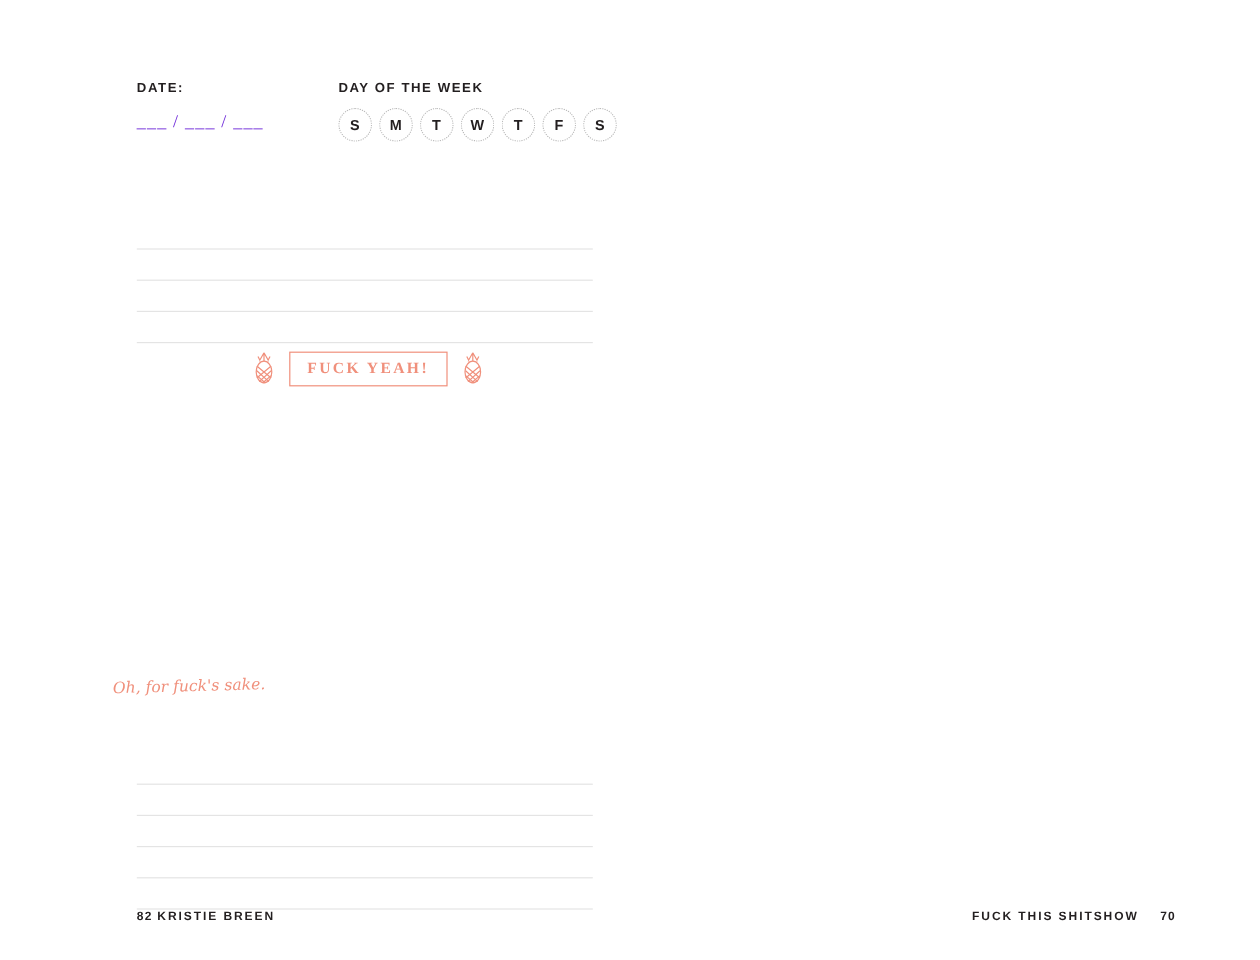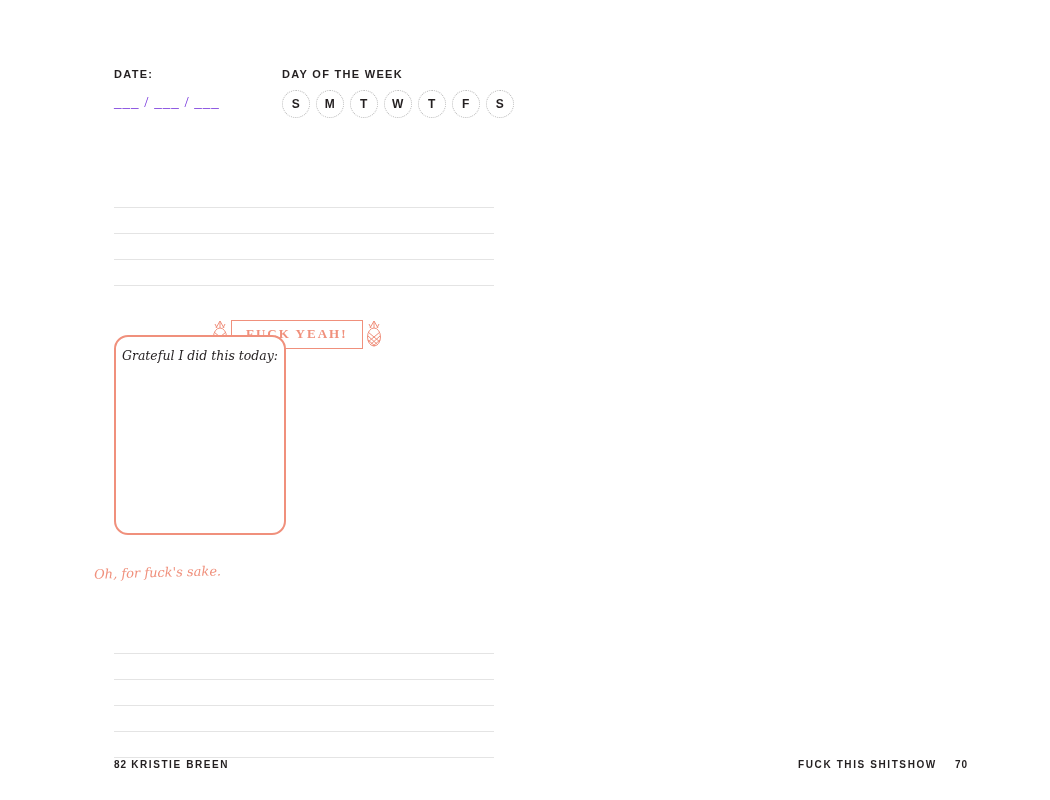--- a/index.html
+++ b/index.html
@@ -104,21 +104,21 @@
     border-bottom: 1px solid #e4e4e4;
   }
 
   
   .fuckyeah-wrap {
     position: absolute;
     left: 165px;
     top: 292px;
     display: flex;
     align-items: center;
-    margin-top: 27px;
+    gap: 10px;
   }
   .fuckyeah-box {
     border: 1.5px solid #f0907c;
     padding: 5px 14px 6px;
     font-size: 13px;
     font-weight: bold;
     letter-spacing: 2px;
     color: #f0907c;
     font-family: "Liberation Serif", serif;
   }
@@ -186,21 +186,21 @@
   .footer-left {
     position: absolute;
     left: 70px;
     bottom: 30px;
     display: flex;
     gap: 4px;
     align-items: center;
   }
   .footer-right {
     position: absolute;
-    right: 82px;
+    right: 70px;
     bottom: 30px;
     display: flex;
     gap: 18px;
   }
   .folio {
     font-size: 10px;
     font-weight: bold;
     letter-spacing: 1px;
     color: #231f20;
   }
@@ -261,23 +261,20 @@
         <svg width="22" height="30" viewBox="0 0 22 30">
           <g stroke="#f0907c" fill="none" stroke-width="1">
             <path d="M11 2 L7 9 M11 2 L15 9 M11 2 L11 9 M6 5 L8 9 M16 5 L14 9"></path>
             <ellipse cx="11" cy="18" rx="6.5" ry="9"></ellipse>
             <path d="M5 13 L17 23 M5 17 L15 26 M5 21 L12 27 M17 13 L5 23 M17 17 L7 26 M17 21 L10 27"></path>
           </g>
         </svg>
       </span>
     </div>
 
-    <div class="coral-box" style="left:70px; top:335px; width:172px; height:200px;">
-      <div class="bx-label">Grateful I did this today:</div>
-    </div>
 
 
     <div class="ofs-note">Oh, for fuck's sake.</div>
 
 
     <div class="ruled" style="top:628px;">
       <div class="rl"></div>
       <div class="rl"></div>
       <div class="rl"></div>
       <div class="rl"></div>

